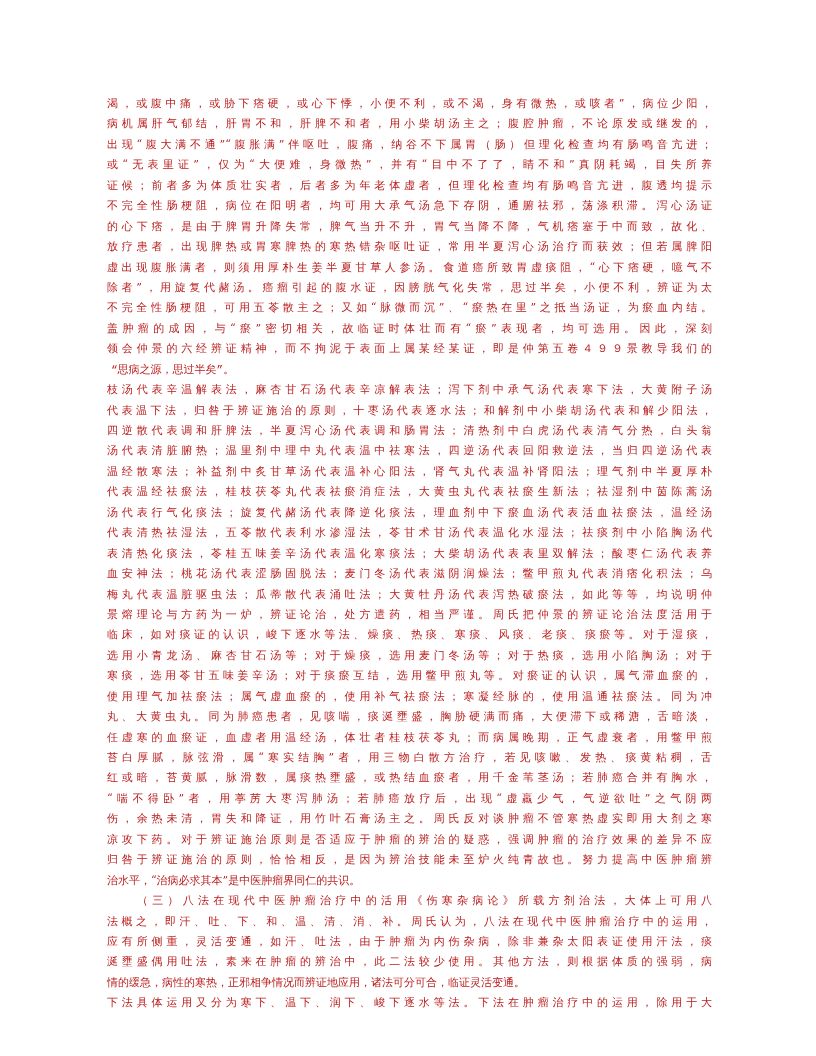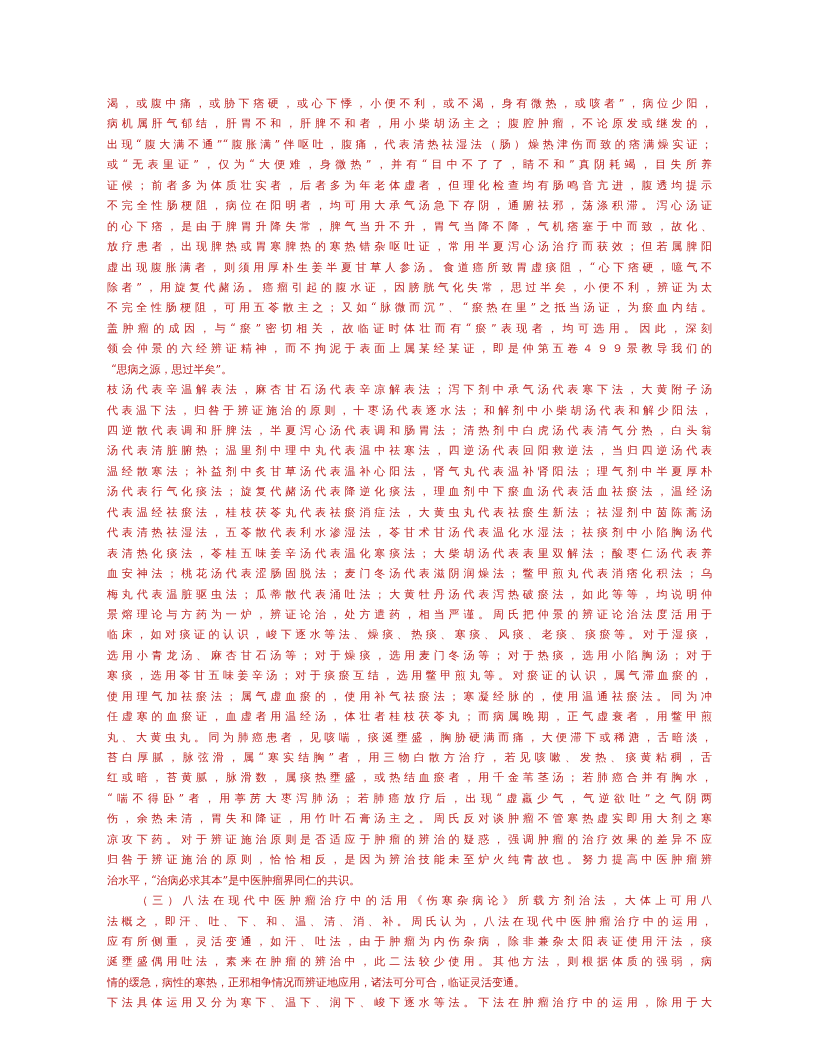--- a/index.html
+++ b/index.html
@@ -31,59 +31,60 @@
     letter-spacing: 0;
   }
   .line.last {
     text-align-last: left;
   }
   .line.indent {
     padding-left: 30px;
   }
   .line.indent-sm {
     padding-left: 4px;
+    font-family: Liberation Mono, monospace;
   }
 </style>
 </head>
 <body>
 
 <div class="page">
   <div class="line">渴，或腹中痛，或胁下痞硬，或心下悸，小便不利，或不渴，身有微热，或咳者”，病位少阳，</div>
   <div class="line">病机属肝气郁结，肝胃不和，肝脾不和者，用小柴胡汤主之；腹腔肿瘤，不论原发或继发的，</div>
-  <div class="line">出现“腹大满不通”“腹胀满”伴呕吐，腹痛，代表清热祛湿法（肠）燥热津伤而致的痞满燥实证；</div>
+  <div class="line">出现“腹大满不通”“腹胀满”伴呕吐，腹痛，纳谷不下属胃（肠）但理化检查均有肠鸣音亢进；</div>
   <div class="line">或“无表里证”，仅为“大便难，身微热”，并有“目中不了了，睛不和”真阴耗竭，目失所养</div>
   <div class="line">证候；前者多为体质壮实者，后者多为年老体虚者，但理化检查均有肠鸣音亢进，腹透均提示</div>
   <div class="line">不完全性肠梗阻，病位在阳明者，均可用大承气汤急下存阴，通腑祛邪，荡涤积滞。泻心汤证</div>
   <div class="line">的心下痞，是由于脾胃升降失常，脾气当升不升，胃气当降不降，气机痞塞于中而致，故化、</div>
   <div class="line">放疗患者，出现脾热或胃寒脾热的寒热错杂呕吐证，常用半夏泻心汤治疗而获效；但若属脾阳</div>
   <div class="line">虚出现腹胀满者，则须用厚朴生姜半夏甘草人参汤。食道癌所致胃虚痰阻，“心下痞硬，噫气不</div>
   <div class="line">除者”，用旋复代赭汤。癌瘤引起的腹水证，因膀胱气化失常，思过半矣，小便不利，辨证为太</div>
   <div class="line">不完全性肠梗阻，可用五苓散主之；又如“脉微而沉”、“瘀热在里”之抵当汤证，为瘀血内结。</div>
   <div class="line">盖肿瘤的成因，与“瘀”密切相关，故临证时体壮而有“瘀”表现者，均可选用。因此，深刻</div>
   <div class="line">领会仲景的六经辨证精神，而不拘泥于表面上属某经某证，即是仲第五卷４９９景教导我们的</div>
   <div class="line last indent-sm">“思病之源，思过半矣”。</div>
 
   <div class="line">枝汤代表辛温解表法，麻杏甘石汤代表辛凉解表法；泻下剂中承气汤代表寒下法，大黄附子汤</div>
   <div class="line">代表温下法，归咎于辨证施治的原则，十枣汤代表逐水法；和解剂中小柴胡汤代表和解少阳法，</div>
   <div class="line">四逆散代表调和肝脾法，半夏泻心汤代表调和肠胃法；清热剂中白虎汤代表清气分热，白头翁</div>
   <div class="line">汤代表清脏腑热；温里剂中理中丸代表温中祛寒法，四逆汤代表回阳救逆法，当归四逆汤代表</div>
   <div class="line">温经散寒法；补益剂中炙甘草汤代表温补心阳法，肾气丸代表温补肾阳法；理气剂中半夏厚朴</div>
+  <div class="line">代表温经祛瘀法，桂枝茯苓丸代表祛瘀消症法，大黄虫丸代表祛瘀生新法；祛湿剂中茵陈蒿汤</div>
   <div class="line">汤代表行气化痰法；旋复代赭汤代表降逆化痰法，理血剂中下瘀血汤代表活血祛瘀法，温经汤</div>
-  <div class="line">代表温经祛瘀法，桂枝茯苓丸代表祛瘀消症法，大黄虫丸代表祛瘀生新法；祛湿剂中茵陈蒿汤</div>
   <div class="line">代表清热祛湿法，五苓散代表利水渗湿法，苓甘术甘汤代表温化水湿法；祛痰剂中小陷胸汤代</div>
   <div class="line">表清热化痰法，苓桂五味姜辛汤代表温化寒痰法；大柴胡汤代表表里双解法；酸枣仁汤代表养</div>
   <div class="line">血安神法；桃花汤代表涩肠固脱法；麦门冬汤代表滋阴润燥法；鳖甲煎丸代表消痞化积法；乌</div>
   <div class="line">梅丸代表温脏驱虫法；瓜蒂散代表涌吐法；大黄牡丹汤代表泻热破瘀法，如此等等，均说明仲</div>
   <div class="line">景熔理论与方药为一炉，辨证论治，处方遣药，相当严谨。周氏把仲景的辨证论治法度活用于</div>
   <div class="line">临床，如对痰证的认识，峻下逐水等法、燥痰、热痰、寒痰、风痰、老痰、痰瘀等。对于湿痰，</div>
   <div class="line">选用小青龙汤、麻杏甘石汤等；对于燥痰，选用麦门冬汤等；对于热痰，选用小陷胸汤；对于</div>
   <div class="line">寒痰，选用苓甘五味姜辛汤；对于痰瘀互结，选用鳖甲煎丸等。对瘀证的认识，属气滞血瘀的，</div>
   <div class="line">使用理气加祛瘀法；属气虚血瘀的，使用补气祛瘀法；寒凝经脉的，使用温通祛瘀法。同为冲</div>
+  <div class="line">丸、大黄虫丸。同为肺癌患者，见咳喘，痰涎壅盛，胸胁硬满而痛，大便滞下或稀溏，舌暗淡，</div>
   <div class="line">任虚寒的血瘀证，血虚者用温经汤，体壮者桂枝茯苓丸；而病属晚期，正气虚衰者，用鳖甲煎</div>
-  <div class="line">丸、大黄虫丸。同为肺癌患者，见咳喘，痰涎壅盛，胸胁硬满而痛，大便滞下或稀溏，舌暗淡，</div>
   <div class="line">苔白厚腻，脉弦滑，属“寒实结胸”者，用三物白散方治疗，若见咳嗽、发热、痰黄粘稠，舌</div>
   <div class="line">红或暗，苔黄腻，脉滑数，属痰热壅盛，或热结血瘀者，用千金苇茎汤；若肺癌合并有胸水，</div>
   <div class="line">“喘不得卧”者，用葶苈大枣泻肺汤；若肺癌放疗后，出现“虚羸少气，气逆欲吐”之气阴两</div>
   <div class="line">伤，余热未清，胃失和降证，用竹叶石膏汤主之。周氏反对谈肿瘤不管寒热虚实即用大剂之寒</div>
   <div class="line">凉攻下药。对于辨证施治原则是否适应于肿瘤的辨治的疑惑，强调肿瘤的治疗效果的差异不应</div>
   <div class="line">归咎于辨证施治的原则，恰恰相反，是因为辨治技能未至炉火纯青故也。努力提高中医肿瘤辨</div>
   <div class="line last">治水平，“治病必求其本”是中医肿瘤界同仁的共识。</div>
 
   <div class="line indent">（三）八法在现代中医肿瘤治疗中的活用《伤寒杂病论》所载方剂治法，大体上可用八</div>
   <div class="line">法概之，即汗、吐、下、和、温、清、消、补。周氏认为，八法在现代中医肿瘤治疗中的运用，</div>

